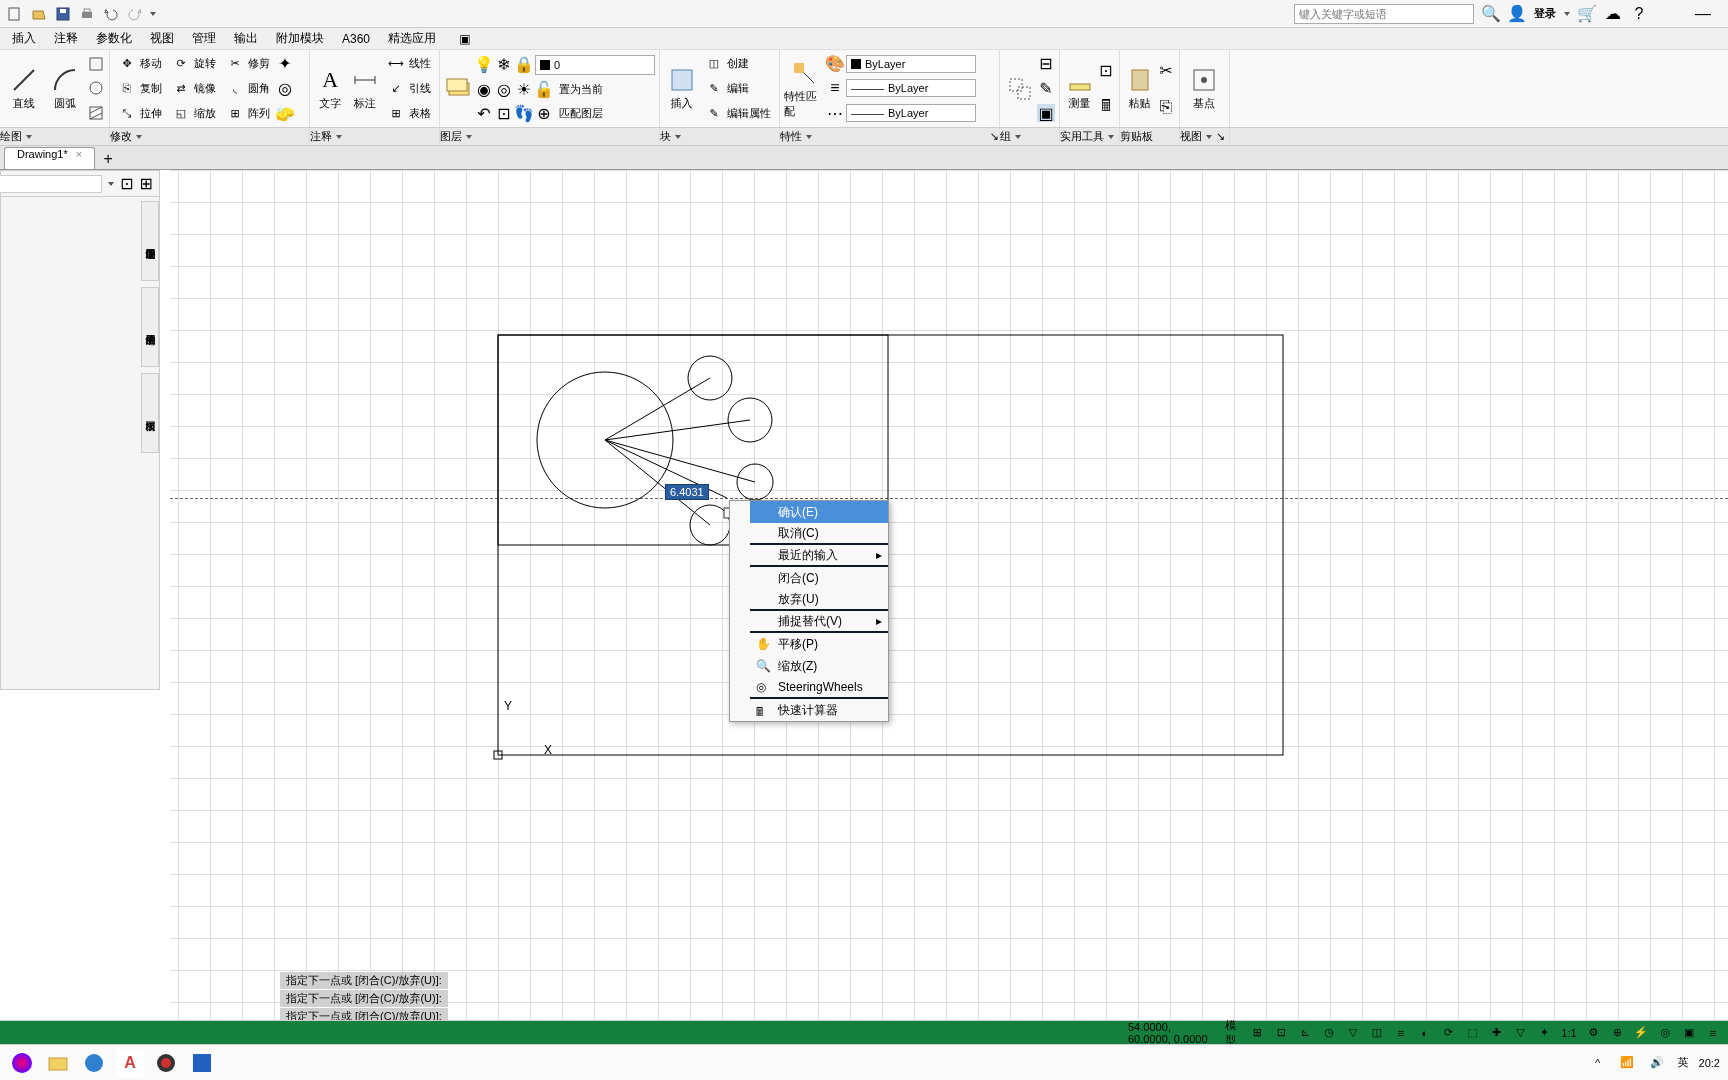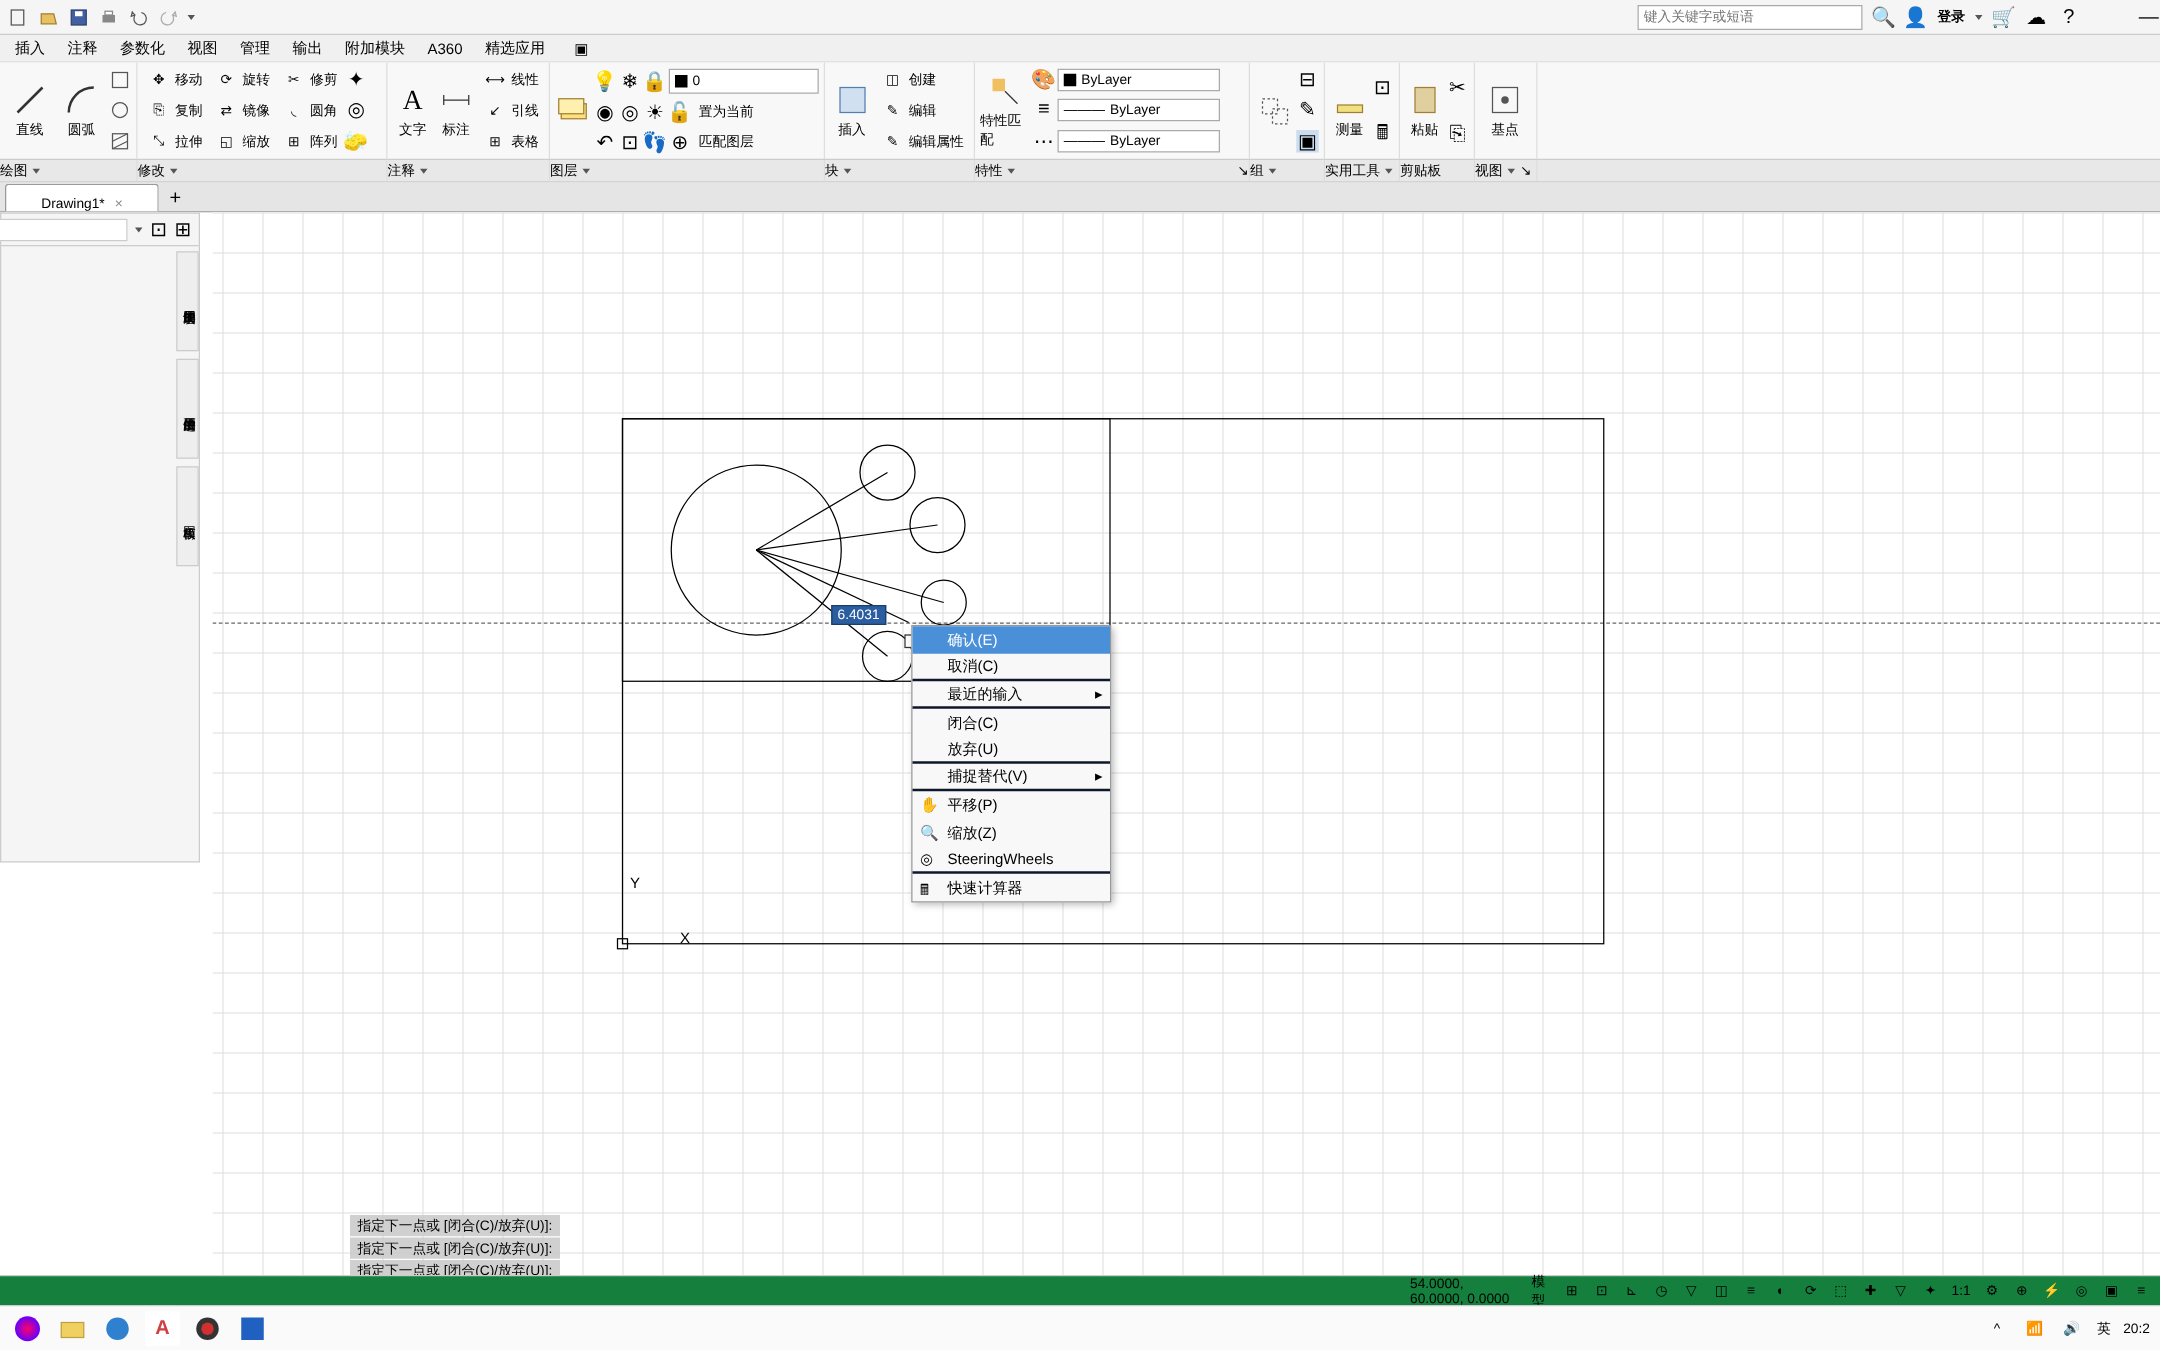--- a/index.html
+++ b/index.html
@@ -4,21 +4,21 @@
 <style>
 * { margin: 0; padding: 0; box-sizing: border-box; font-family: "Microsoft YaHei", sans-serif; }
 body { width: 1728px; height: 1080px; background: #f0f0f0; overflow: hidden; position: relative; }
 
 
 .titlebar { height: 28px; background: #f5f5f5; display: flex; align-items: center; position: relative; border-bottom: 1px solid #ccc; }
 .qat { display: flex; gap: 6px; padding: 0 6px; align-items: center; }
 .qat-btn { width: 18px; height: 18px; display: flex; align-items: center; justify-content: center; cursor: pointer; }
 .title-center { position: absolute; left: 50%; transform: translateX(-50%); font-size: 12px; color: #555; display: flex; align-items: center; gap: 20px; }
 .bandicam { font-family: Arial Black, sans-serif; font-size: 20px; font-weight: 900; color: #fff; -webkit-text-stroke: 1.5px #555; letter-spacing: 1px; }
-.title-right { margin-left: auto; display: flex; align-items: center; gap: 8px; padding-right: 0; }
+.title-right { margin-left: auto; display: flex; align-items: center; gap: 8px; padding-right: 16px; }
 .search-box { width: 180px; height: 20px; border: 1px solid #aaa; background: #fff; font-size: 11px; padding: 0 4px; }
 
 
 .menubar { height: 22px; background: #f0f0f0; display: flex; align-items: center; padding: 0 4px; gap: 2px; font-size: 12px; border-bottom: 1px solid #ddd; }
 .menu-item { padding: 2px 8px; cursor: pointer; }
 
 
 .ribbon { height: 78px; background: #f8f8f8; display: flex; border-bottom: 1px solid #ccc; }
 .ribbon-panel { border-right: 1px solid #ddd; padding: 2px 4px; display: flex; flex-direction: column; }
 .panel-body { flex: 1; display: flex; gap: 2px; }
@@ -29,21 +29,21 @@
 .rbtn-ico { width: 18px; height: 18px; display: flex; align-items: center; justify-content: center; }
 .layer-dd { width: 120px; height: 20px; border: 1px solid #aaa; background: #fff; font-size: 11px; display: flex; align-items: center; padding: 0 4px; gap: 4px; }
 .prop-dd { width: 130px; height: 18px; border: 1px solid #aaa; background: #fff; font-size: 11px; display: flex; align-items: center; padding: 0 4px; gap: 4px; }
 
 
 .panel-labels { height: 18px; background: #e8e8e8; display: flex; font-size: 11px; border-bottom: 1px solid #ccc; }
 .panel-labels > div { border-right: 1px solid #ddd; display: flex; align-items: center; gap: 4px; }
 
 
 .file-tabs { height: 24px; background: #e5e5e5; display: flex; align-items: flex-end; padding-left: 4px; border-bottom: 1px solid #999; }
-.file-tab { height: 22px; padding: 0 28px; background: #fff; border: 1px solid #999; border-bottom: none; border-radius: 3px 3px 0 0; font-size: 11px; display: flex; align-items: flex-end; gap: 8px; margin-right: 2px; }
+.file-tab { height: 22px; padding: 0 12px; background: #fff; border: 1px solid #999; border-bottom: none; border-radius: 3px 3px 0 0; font-size: 11px; display: flex; align-items: flex-start; gap: 8px; margin-right: 2px; }
 .tab-close { cursor: pointer; color: #888; }
 .tab-add { width: 22px; height: 20px; display: flex; align-items: center; justify-content: center; cursor: pointer; }
 
 
 .main-area { position: absolute; top: 170px; left: 0; right: 0; bottom: 60px; background: #fff; }
 .left-palette { position: absolute; left: 0; top: 0; width: 160px; height: 520px; background: #f5f5f5; border: 1px solid #ccc; }
 .palette-top { height: 26px; border-bottom: 1px solid #ccc; display: flex; align-items: center; justify-content: flex-end; padding: 0 6px; gap: 6px; }
 .collapse-tabs { position: absolute; right: 0; top: 30px; width: 18px; display: flex; flex-direction: column; gap: 6px; }
 .collapse-tab { writing-mode: vertical-rl; height: 80px; background: #eee; border: 1px solid #ccc; font-size: 10px; display: flex; align-items: center; justify-content: center; cursor: pointer; }
 
@@ -543,21 +543,21 @@
         <line x1="435" y1="270" x2="540" y2="355" stroke="#000"></line>
 
         <line x1="435" y1="270" x2="557" y2="328" stroke="#000"></line>
 
         <rect x="554" y="338" width="10" height="10" fill="#fff" stroke="#333"></rect>
       </svg>
     </div>
 
     <div class="dim-label" style="left:495px; top:314px;">6.4031</div>
 
-    <div class="ctx-menu" style="left:559px; top:330px;">
+    <div class="ctx-menu" style="left:559px; top:330px;padding-left:20px;">
       <div class="ctx-item highlighted">
           <span>确认(E)</span>
         </div>
       <div class="ctx-item sep-after">
           <span>取消(C)</span>
         </div>
       <div class="ctx-item sep-after">
           <span>最近的输入</span>
           <span class="sub-arrow">▸</span>
         </div>

